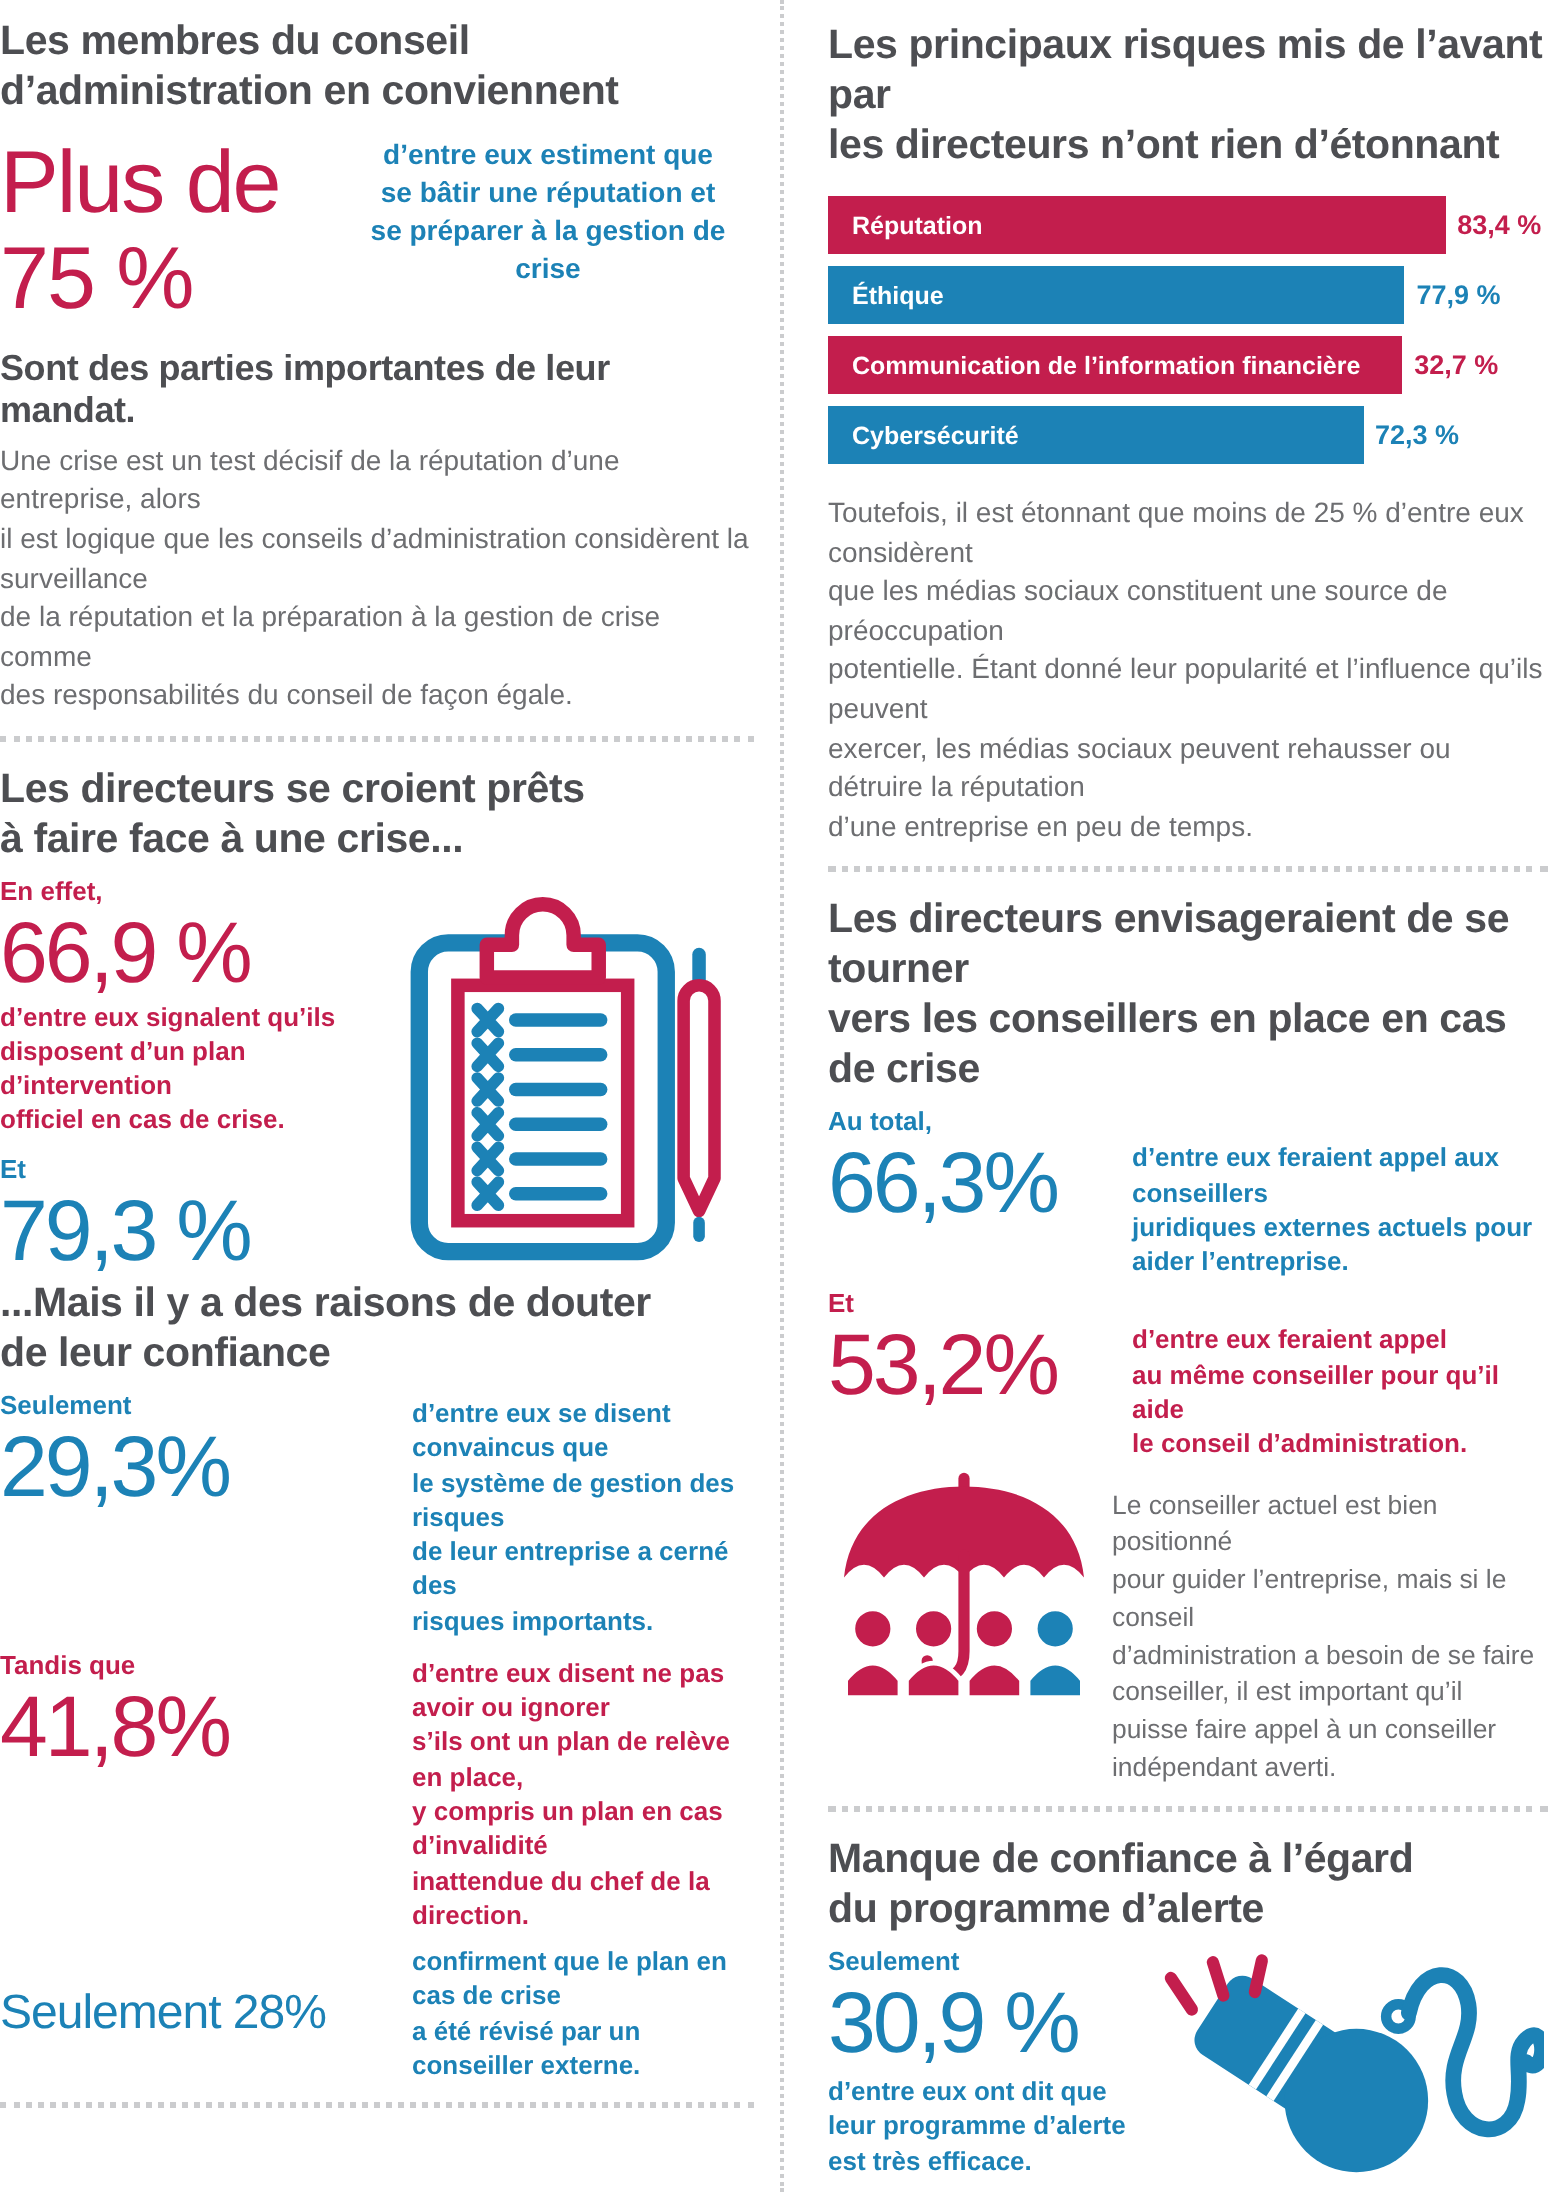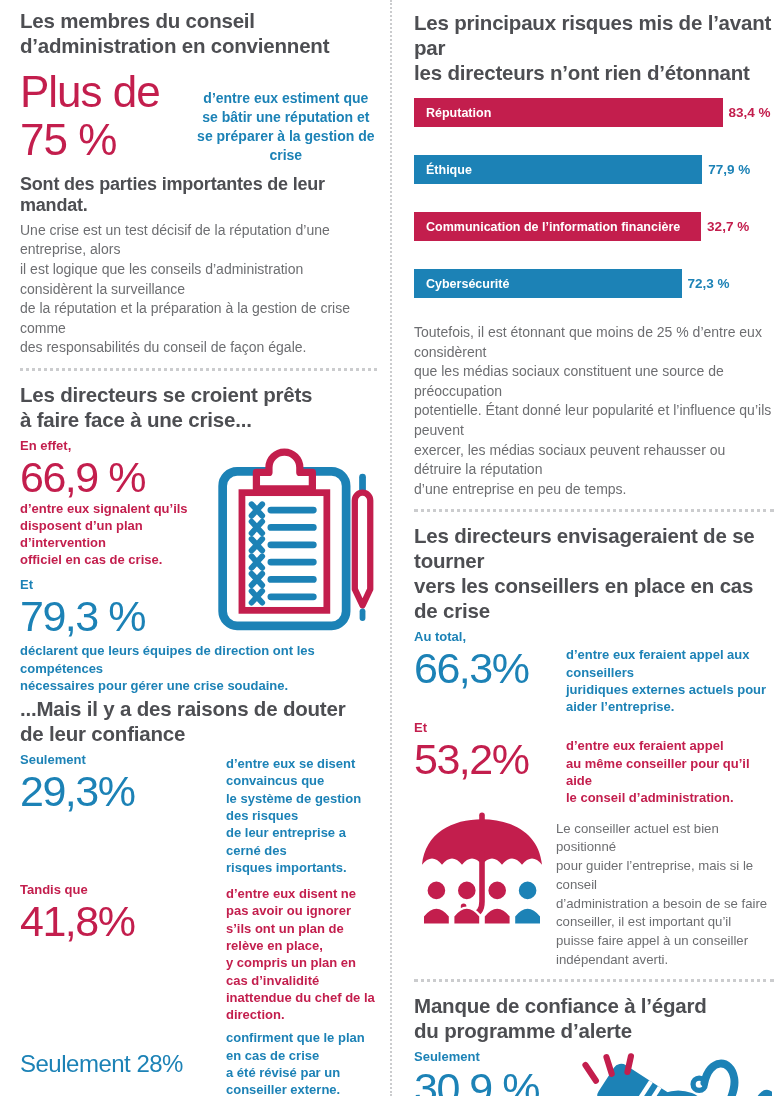--- a/index.html
+++ b/index.html
@@ -1,49 +1,49 @@
 <!DOCTYPE html>
 <html style="--red: #c31e4d; --blue: #1c82b6; --heading: #4d4e52; --body: #6d6e71; --separator: #cbccce;"><head>
 <meta charset="utf-8">
 <style>
   :root{ --red:#c31e4d; --blue:#1c82b6; --heading:#4d4e52; --body:#6d6e71; --separator:#cbccce; }
   html,body{margin:0;padding:0}
   body{width:780px;height:1096px;overflow:hidden;background:#fff;
        font-family:"Liberation Sans","DejaVu Sans",sans-serif;color:var(--body)}
   .page{display:flex;width:780px;height:1096px}
-  .col-left{width:392px;box-sizing:border-box;border-right:2px dotted var(--separator);padding:8px 13px 0 20px}
+  .col-left{width:392px;box-sizing:border-box;border-right:2px dotted var(--separator);padding:8px 13px 0 0}
   .col-right{width:388px;box-sizing:border-box;padding:10px 6px 0 22px}
   .pre{white-space:pre-line}
   .hd{font-size:20.5px;font-weight:700;color:var(--heading);line-height:1.22;letter-spacing:-0.2px;margin:0 0 6px}
   .sub{font-size:18px;font-weight:700;color:var(--heading);margin:9px 0 5px;letter-spacing:-0.2px}
   .para{font-size:14px;line-height:1.4;color:var(--body);margin:0 0 6px}
   .sep{border:none;border-top:3px dotted var(--separator);margin:10px 0 11px}
   .lbl{font-size:13px;font-weight:700;line-height:1.3}
   .big{font-size:43px;font-weight:400;line-height:1.04;letter-spacing:-1.5px}
   .mid{font-size:24px;font-weight:400;letter-spacing:-0.5px}
   .desc{font-size:13px;font-weight:700;line-height:1.33}
   .t-red{color:var(--red)} .t-blue{color:var(--blue)}
   
-  .hero{display:flex;align-items:flex-end;margin:10px 0 2px}
+  .hero{display:flex;align-items:flex-start;margin:10px 0 2px}
   .hero-num{width:180px;font-size:44px;line-height:1.1;letter-spacing:-1px;font-weight:400}
   .hero-desc{width:188px;text-align:center;font-size:14px;font-weight:700;line-height:1.35}
   
   .srow{display:flex;margin-bottom:6px}
   .s-left{width:206px}
   .s-desc{flex:1;padding-top:3px}
   .srow.center{align-items:center}
   
   .s2-row{display:flex}
   .s2-left{width:200px}
   .s2-icon{margin-top:4px}
   .wide-desc{margin:4px 0 2px}
   .mt8{margin-top:8px}
   
   .bars{margin:10px 0 12px}
-  .bar-row{display:flex;align-items:center;height:35px;margin-bottom:22px}
+  .bar-row{display:flex;align-items:center;height:35px;margin-bottom:0}
   .bar{height:29px;display:flex;align-items:center;padding-left:12px;box-sizing:border-box}
   .bar.red{background:var(--red)} .bar.blue{background:var(--blue)}
   .bar-label{color:#fff;font-weight:700;font-size:12.5px;white-space:nowrap}
   .bar-value{font-weight:700;font-size:13.5px;margin-left:6px;white-space:nowrap}
   
   .r-item{display:flex;margin-bottom:5px}
   .r-left{width:152px}
   .r-desc{flex:1;padding-top:17px}
   .umb-row{display:flex;margin-top:4px}
   .note{flex:1;padding-top:8px;font-size:13.2px;line-height:1.42;color:var(--body);margin-left:6px}
@@ -113,22 +113,20 @@
                 <line x1="60" y1="160" x2="104" y2="160" stroke-width="7"></line>
             </g>
             <g>
               <line x1="155" y1="36" x2="155" y2="50" stroke="var(--blue)" stroke-width="7" stroke-linecap="round"></line>
               <path d="M147,60 a8,8 0 0 1 16,0 v92 l-8,17 l-8,-17 z" fill="#fff" stroke="var(--red)" stroke-width="6.5" stroke-linejoin="round"></path>
               <line x1="155" y1="175" x2="155" y2="182" stroke="var(--blue)" stroke-width="6" stroke-linecap="round"></line>
             </g>
           </svg>
         </div>
       </div>
-      <div class="desc t-blue pre wide-desc">déclarent que leurs équipes de direction ont les compétences
-nécessaires pour gérer une crise soudaine.</div>
     </div>
 
     <div>
       <div class="hd pre">...Mais il y a des raisons de douter
 de leur confiance</div>
       <div class="srow">
         <div class="s-left">
           <div class="lbl t-blue">Seulement</div>
           <div class="big t-blue">29,3%</div>
         </div>
@@ -246,20 +244,23 @@
 
     <hr class="sep">
 
     <div>
       <div class="hd pre">Manque de confiance à l’égard
 du programme d’alerte</div>
       <div class="w-row">
         <div class="w-left">
           <div class="lbl t-blue">Seulement</div>
           <div class="big t-blue">30,9 %</div>
+          <div class="desc t-blue pre">d’entre eux ont dit que
+leur programme d’alerte
+est très efficace.</div>
         </div>
         <div class="whistle-wrap">
           <svg width="206" height="126" viewBox="0 0 235 144">
             <g fill="var(--blue)">
               <rect x="-98" y="-26" width="102" height="52" rx="10" transform="translate(128,86) rotate(33)"></rect>
               <circle cx="128" cy="86" r="41"></circle>
             </g>
             <g transform="translate(128,86) rotate(33)" stroke="#fff" stroke-width="5">
               <line x1="-54" y1="-26" x2="-54" y2="26"></line>
               <line x1="-42" y1="-26" x2="-42" y2="26"></line>

